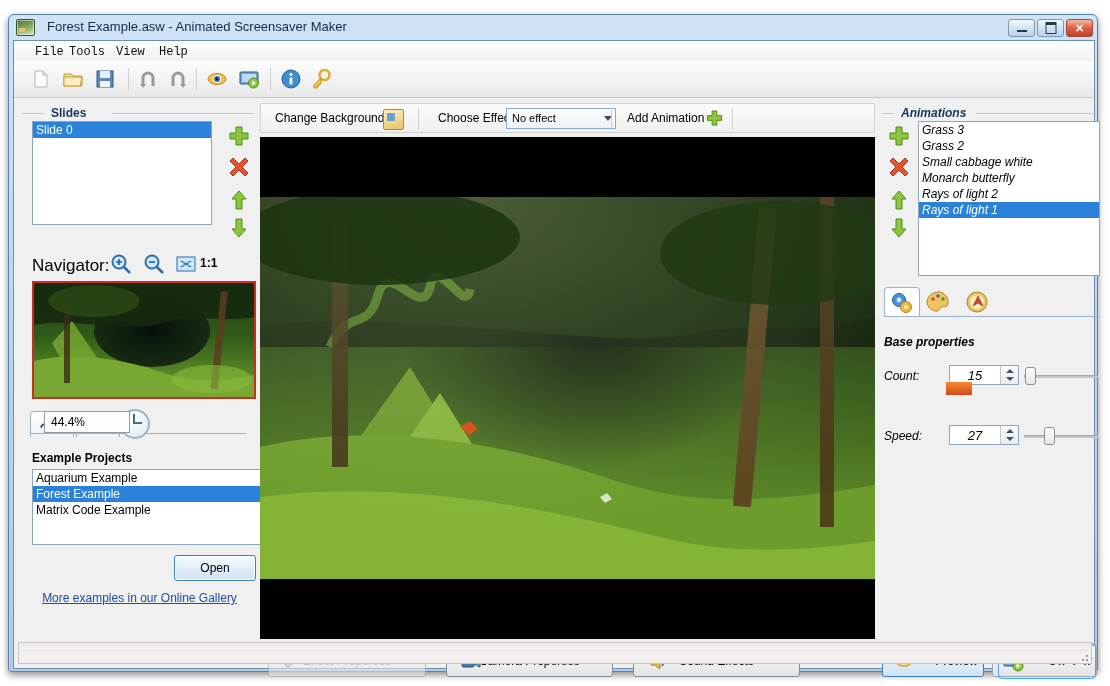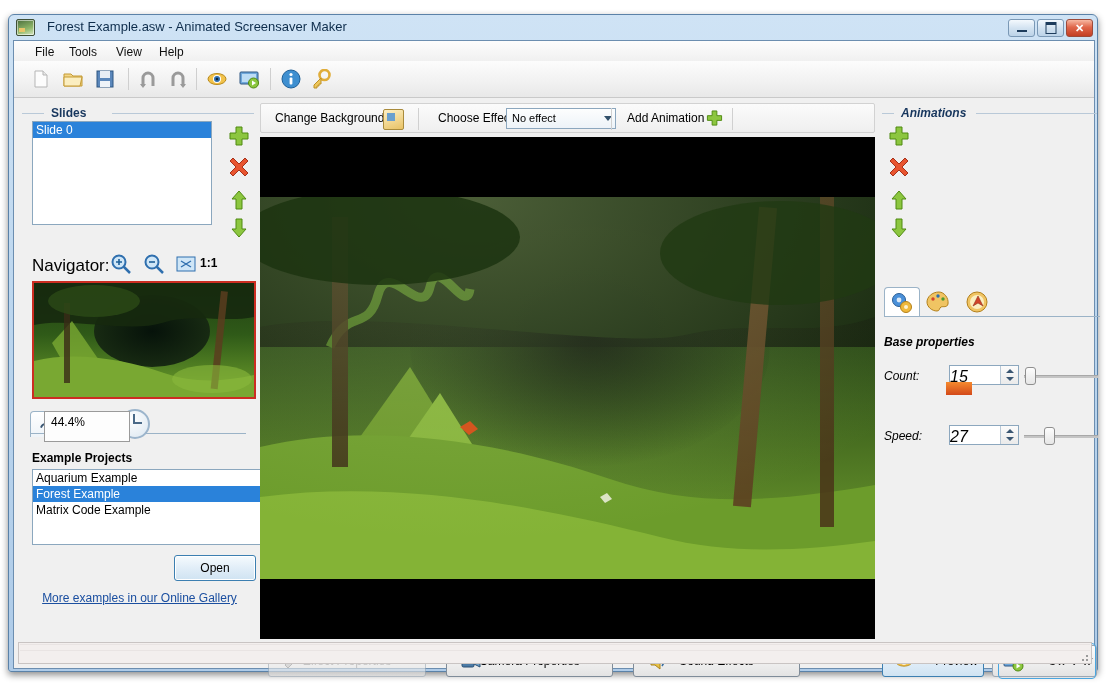--- a/index.html
+++ b/index.html
@@ -27,21 +27,21 @@
     background:linear-gradient(180deg,#f7b8a2,#e0664a 45%,#c33f24);}
   #btn-close i{color:#fff;font-weight:bold;}
   #btn-min i{font-size:9px;position:absolute;left:8px;top:10px;transform:none;width:10px;height:2px;background:#1d3c5c;}
   #btn-max i{width:9px;height:8px;border:1.5px solid #1d3c5c;border-top-width:3px;transform:translate(-50%,-50%);}
 
   
   #client{position:absolute;left:4px;top:25px;width:1082px;height:629px;background:#f0f0f0;
     border:1px solid #6c8eb0;box-sizing:border-box;}
 
   #menubar{position:absolute;left:0;top:0;width:100%;height:20px;
-    background:linear-gradient(180deg,#fdfdfd,#f0f0f0);border-bottom:1px solid #dcdcdc;}
+    background:linear-gradient(180deg,#fdfdfd,#f0f0f0);border-bottom:1px solid #dcdcdc;font-family:Liberation Mono, monospace;}
   .menu-item{position:absolute;top:3px;padding:1px 7px;font-size:12px;color:#101010;cursor:default;}
 
   #toolbar{position:absolute;left:0;top:20px;width:100%;height:36px;
     background:linear-gradient(180deg,#fcfcfc,#f1f1f1 60%,#e8e8e8);border-bottom:1px solid #c9c9c9;}
   .tbtn{position:absolute;top:5px;width:26px;height:26px;}
   .tsep{position:absolute;top:7px;width:1px;height:22px;background:#cfcfcf;}
 
   
   .ic{position:absolute;left:3px;top:3px;width:20px;height:20px;}
 
@@ -60,21 +60,21 @@
   #navrow{position:absolute;left:10px;top:150px;width:215px;height:22px;}
   #navlabel{position:absolute;left:0;top:3px;font-size:17px;}
   #navratio{position:absolute;left:168px;top:3px;font-size:12px;font-weight:bold;}
 
   #thumb{position:absolute;left:10px;top:178px;width:224px;height:118px;border:2px solid #cc2d22;box-sizing:border-box;overflow:hidden;}
 
   #zoomtabs{position:absolute;left:8px;top:304px;width:100px;height:32px;}
   .ztab{position:absolute;top:4px;width:44px;height:26px;border:1px solid #9bb3c7;border-bottom:none;
     border-radius:4px 4px 0 0;background:linear-gradient(180deg,#ffffff,#eef3f8);box-sizing:border-box;}
   #ztabline{position:absolute;left:8px;top:330px;width:216px;height:1px;background:#9bb3c7;}
-  #tooltip{position:absolute;left:22px;top:308px;width:86px;height:31px;background:#fdfdfd;
+  #tooltip{position:absolute;left:22px;top:308px;width:86px;height:22px;background:#fdfdfd;
     border:1px solid #9a9a9a;font-size:12px;padding:3px 0 0 6px;box-sizing:border-box;z-index:9;}
   #clockicon{position:absolute;left:98px;top:306px;width:26px;height:26px;border-radius:50%;
     border:2px solid #9cb5cc;background:radial-gradient(circle at 35% 30%,#ffffff,#dbe7f1);}
   #clockicon:before{content:"";position:absolute;left:11px;top:3px;width:1.5px;height:10px;background:#4a6a88;}
   #clockicon:after{content:"";position:absolute;left:11px;top:11px;width:9px;height:1.5px;background:#4a6a88;}
 
   #exproj-title{position:absolute;left:10px;top:348px;font-weight:bold;font-size:12px;}
   #exproj-list{position:absolute;left:10px;top:366px;width:252px;height:76px;background:#fff;
     border:1px solid #8ba7be;box-sizing:border-box;overflow:hidden;}
   #exproj-sb{position:absolute;right:0;top:0;width:15px;height:100%;background:#f0f0f0;border-left:1px solid #cfcfcf;}
@@ -119,21 +119,21 @@
 
   #proptabs{position:absolute;left:2px;top:182px;width:216px;height:32px;}
   .ptab{position:absolute;top:2px;width:36px;height:30px;box-sizing:border-box;}
   .ptab.active{border:1px solid #9bb3c7;border-bottom:1px solid #fff;border-radius:4px 4px 0 0;background:#fff;}
   #ptabline{position:absolute;left:2px;top:213px;width:216px;height:1px;background:#9bb3c7;}
 
   #baseprops-title{position:absolute;left:2px;top:232px;font-weight:bold;font-size:12px;}
   .prow{position:absolute;left:2px;width:212px;height:22px;}
   .plabel{position:absolute;left:0;top:4px;font-size:12px;}
   .pspin{position:absolute;left:65px;top:0;width:70px;height:20px;border:1px solid #8ca7be;background:#fff;box-sizing:border-box;}
-  .pspin .val{position:absolute;left:0;top:2px;width:50px;font-size:16px;}
+  .pspin .val{position:absolute;left:0;top:2px;width:50px;text-align:center;font-size:13px;}
   .spinbtns{position:absolute;right:0;top:0;width:17px;height:18px;
     background:linear-gradient(180deg,#fbfbfb,#eaeaea);border-left:1px solid #b9c8d6;}
   .spinbtns:before,.spinbtns:after{content:"";position:absolute;left:5px;width:0;height:0;
     border-left:4px solid transparent;border-right:4px solid transparent;}
   .spinbtns:before{top:3px;border-bottom:4px solid #3a5672;}
   .spinbtns:after{top:11px;border-top:4px solid #3a5672;}
   .pslider{position:absolute;left:140px;top:2px;width:74px;height:18px;}
   .strack{position:absolute;left:0;top:8px;width:74px;height:2px;background:#c4c4c4;border-top:1px solid #a8a8a8;}
   .sthumb{position:absolute;top:0;width:11px;height:18px;border:1px solid #8f8f8f;border-radius:3px;
     background:linear-gradient(180deg,#fdfdfd,#e6e6e6);box-sizing:border-box;}
@@ -442,20 +442,28 @@
           </svg>
         <span class="lbl">Sound Effects</span>
       </div>
     </div>
 
     <div id="right">
       <div class="grpline" style="left:0;top:10px;width:12px;"></div>
       <div class="grptitle" style="left:14px;top:3px;">Animations</div>
       <div class="grpline" style="left:94px;top:10px;width:121px;"></div>
 
+      <div id="anim-list">
+        <div class="lirow">Grass 3</div>
+        <div class="lirow">Grass 2</div>
+        <div class="lirow">Small cabbage white</div>
+        <div class="lirow">Monarch butterfly</div>
+        <div class="lirow">Rays of light 2</div>
+        <div class="lirow lisel">Rays of light 1</div>
+      </div>
 
       <div class="rsidebtn" style="top:22px">
         <svg viewBox="0 0 22 22" width="22" height="22">
             <path d="M8 2h6v6h6v6h-6v6H8v-6H2V8h6z" fill="#8cc63f" stroke="#4f8a10"></path>
           </svg>
       </div>
       <div class="rsidebtn" style="top:52px">
         <svg viewBox="0 0 22 22" width="22" height="22">
             <path d="M5 3l6 6 6-6 3 3-6 6 6 6-3 3-6-6-6 6-3-3 6-6-6-6z" fill="#e8542f" stroke="#a6321a"></path>
           </svg>

